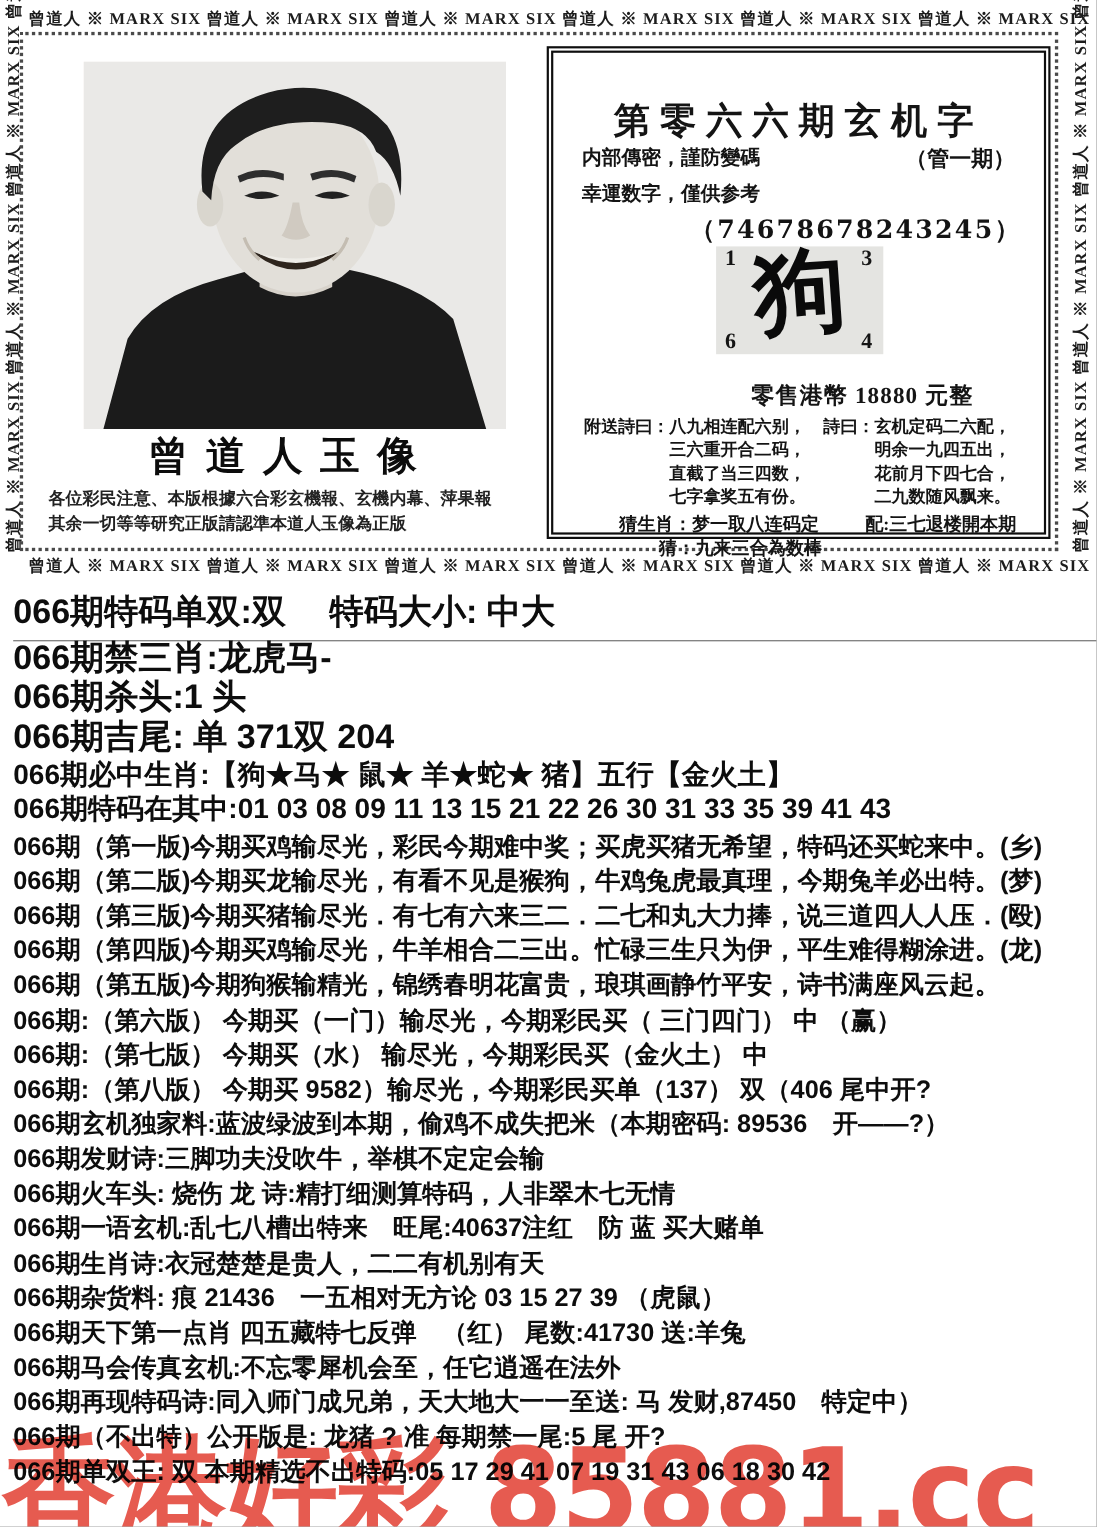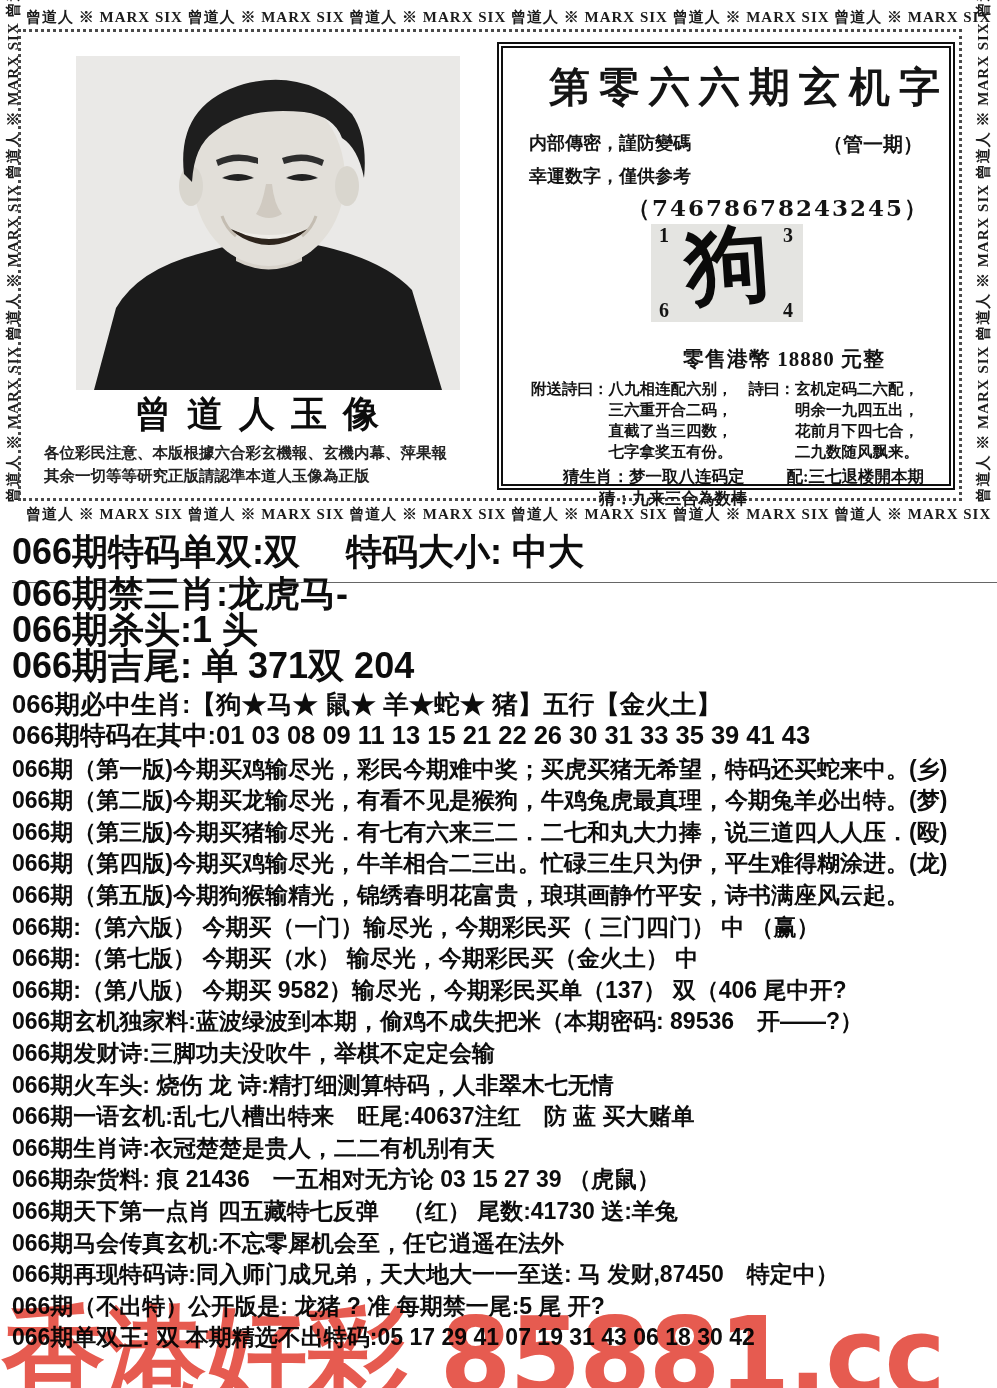--- a/index.html
+++ b/index.html
@@ -37,22 +37,22 @@
     color:#222; white-space:nowrap;
   }
   .note.n1{top:443px;}
   .note.n2{top:466px;}
   
   .fx-panel{
     position:absolute; left:497px; top:42px; width:458px; height:448px;
     border:6px double #0e0e0e; box-sizing:border-box; background:#fff;
   }
   .fx-title{
-    position:absolute; left:0; top:12px; width:100%; text-align:right;
-    font-family:"DejaVu Serif", serif; font-weight:bold; font-size:41px;
+    position:absolute; left:0; top:40px; width:100%; text-align:center;
+    font-family:"DejaVu Serif", serif; font-weight:bold; font-size:33px;
     letter-spacing:9px; white-space:nowrap;
   }
   .fx-row{
     position:absolute; left:0; top:83px; width:100%; box-sizing:border-box;
     padding:0 26px; display:flex; justify-content:space-between;
     font-family:"Liberation Serif", serif; font-weight:bold;
   }
   .fx-row .l{font-size:18px;}
   .fx-row .r{font-size:20px;}
   .fx-line2{
@@ -105,21 +105,21 @@
   
   .lines{
     position:absolute; left:12px; top:541px; width:980px;
     display:flex; flex-direction:column;
   }
   .line{
     height:31.6px; display:flex; align-items:flex-end;
     font-weight:bold; font-size:23px; white-space:nowrap;
     letter-spacing:0px; color:#0d0d0d;
   }
-  .line.sz1{font-size:36px; height:36px;}
+  .line.sz1{font-size:31px; height:36px;}
   .line.sz2{font-size:25.5px; height:31px;}
   .line.rule{border-bottom:1.5px solid #666; padding-bottom:5px; width:985px;}
   
   .watermark{
     position:absolute; left:2px; top:1286px; width:995px;
     font-family:"DejaVu Sans", sans-serif; font-weight:bold; font-size:103px;
     color:#e23b2e; opacity:.84; mix-blend-mode:multiply; white-space:nowrap;
     letter-spacing:-2px; transform:scaleY(1.04); transform-origin:top left;
     pointer-events:none;
   }

